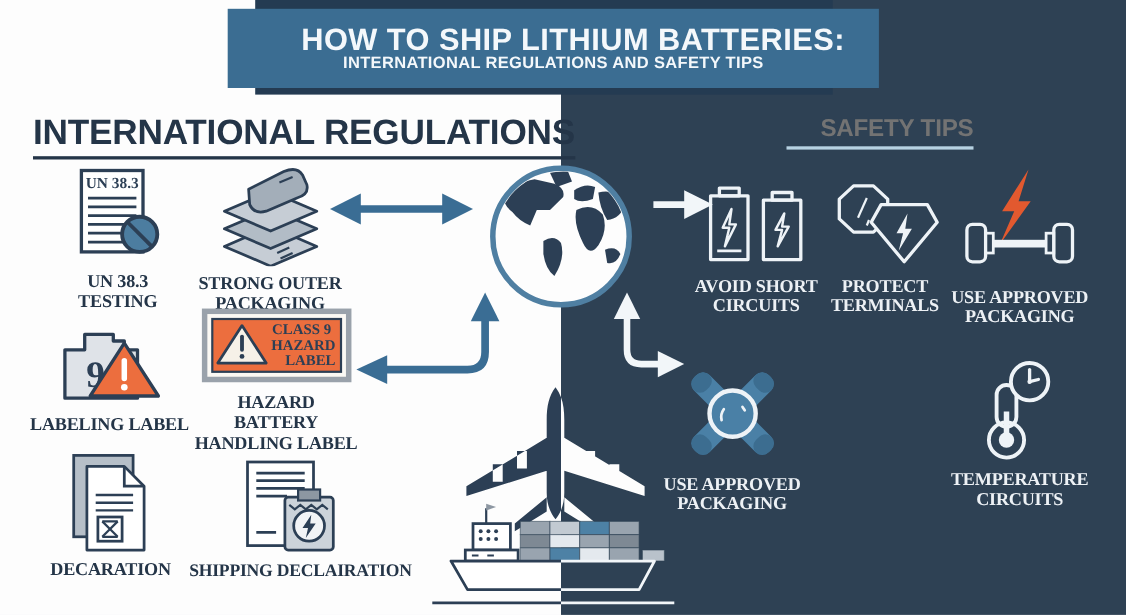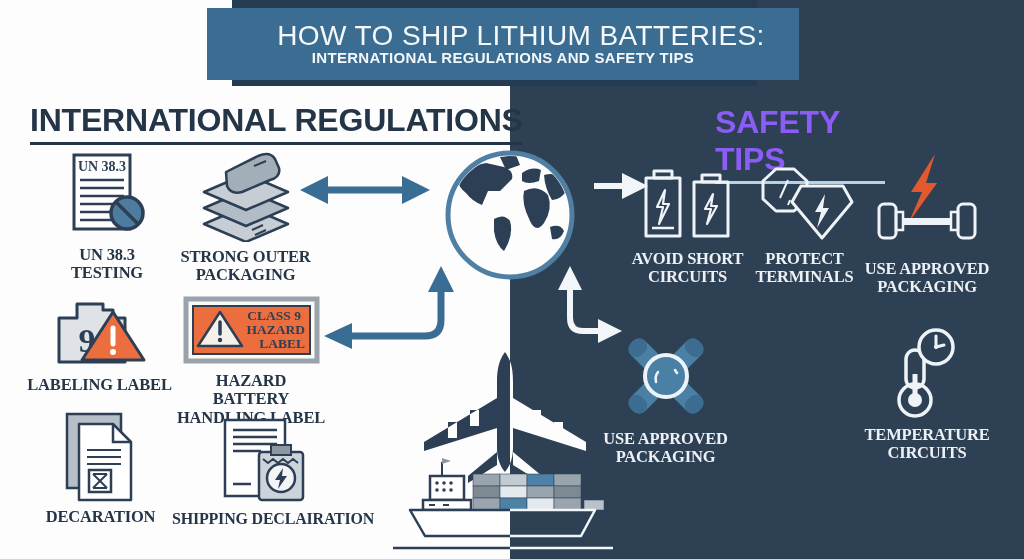--- a/index.html
+++ b/index.html
@@ -2,25 +2,25 @@
 <html><head>
 <meta charset="utf-8">
 <style>
   html,body{margin:0;padding:0;}
   body{font-family:"Liberation Sans",sans-serif;}
   #canvas{position:relative;width:1024px;height:559px;background:#fdfdfd;overflow:hidden;}
   .right-panel{position:absolute;left:510px;top:0;width:514px;height:559px;background:#2e4154;}
   .top-strip{position:absolute;left:232px;top:0;width:525px;height:86px;background:#243b52;}
   .title-box{position:absolute;left:207px;top:8px;width:592px;height:72px;background:#3b6d92;
     display:flex;flex-direction:column;justify-content:center;align-items:center;color:#f4f8fb;text-align:center;}
-  .title-line1{font-size:28px;font-weight:normal;letter-spacing:.4px;line-height:1.05;margin-left:36px;}
+  .title-line1{font-size:28px;font-weight:bold;letter-spacing:.4px;line-height:1.05;margin-left:36px;}
   .title-line2{font-size:15px;font-weight:bold;letter-spacing:.3px;line-height:1.1;}
   .heading{position:absolute;font-weight:bold;letter-spacing:-0.2px;}
   .heading-left{left:30px;top:102px;font-size:32px;color:#243548;border-bottom:3px solid #243548;padding-bottom:3px;}
-  .heading-right{left:715px;top:104px;width:170px;text-align:left;font-size:32px;color:#8b5cf6;
+  .heading-right{left:715px;top:104px;width:170px;text-align:right;font-size:22px;color:#737373;
     border-bottom:3px solid #b7d2e2;padding-bottom:3px;}
   .item{position:absolute;text-align:center;font-family:Liberation Serif, serif;}
   .item svg{display:inline-block;}
   .lbl{margin-top:2px;font-size:16.5px;font-weight:bold;line-height:1.12;letter-spacing:-0.2px;}
   .lbl span{display:block;}
   .navy{color:#243548;}
   .white{color:#edf1f5;}
   .nowrap{white-space:nowrap;font-size:16px;}
   .overlay{position:absolute;left:0;top:0;pointer-events:none;}
   .abs{position:absolute;}
@@ -84,21 +84,21 @@
       <text x="40" y="60" font-size="34" font-weight="bold" fill="#2c3f55" text-anchor="middle">9</text>
       <path d="M66,20 L97,68 L35,68 Z" fill="#ec6e3e" stroke="#2c3f55" stroke-width="3" stroke-linejoin="round"></path>
       <line x1="66" y1="36" x2="66" y2="52" stroke="#ffffff" stroke-width="5" stroke-linecap="round"></line>
       <circle cx="66" cy="60" r="3" fill="#ffffff"></circle>
     </svg>
     <div class="lbl navy">
         <span>LABELING LABEL</span>
       </div>
   </div>
 
-  <div class="item" style="left:176px;top:296px;width:150px">
+  <div class="item" style="left:176px;top:280px;width:150px">
     <svg width="137" height="70" viewBox="0 0 137 70">
       <rect x="3" y="3" width="131" height="62" fill="#fbf9f4" stroke="#9aa2ab" stroke-width="5"></rect>
       <rect x="10" y="10" width="117" height="48" fill="#ec6e3e" stroke="#2c3f55" stroke-width="2"></rect>
       <path d="M37,16 L59,50 H15 Z" fill="#f6f1e8" stroke="#2c3f55" stroke-width="2.5" stroke-linejoin="round"></path>
       <line x1="37" y1="26" x2="37" y2="38" stroke="#2c3f55" stroke-width="3.5" stroke-linecap="round"></line>
       <circle cx="37" cy="44" r="2.2" fill="#2c3f55"></circle>
       <g font-size="13.5" font-weight="bold" fill="#2c3f55" text-anchor="end">
         <text x="118" y="24">CLASS 9</text>
         <text x="122" y="38">HAZARD</text>
         <text x="122" y="52">LABEL</text>

